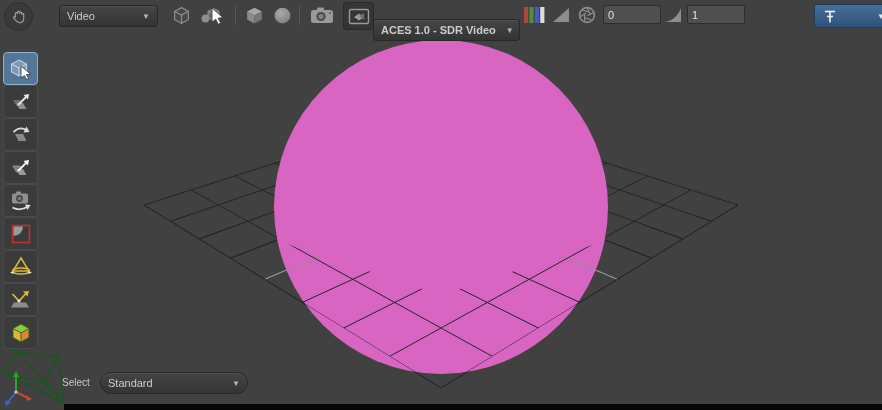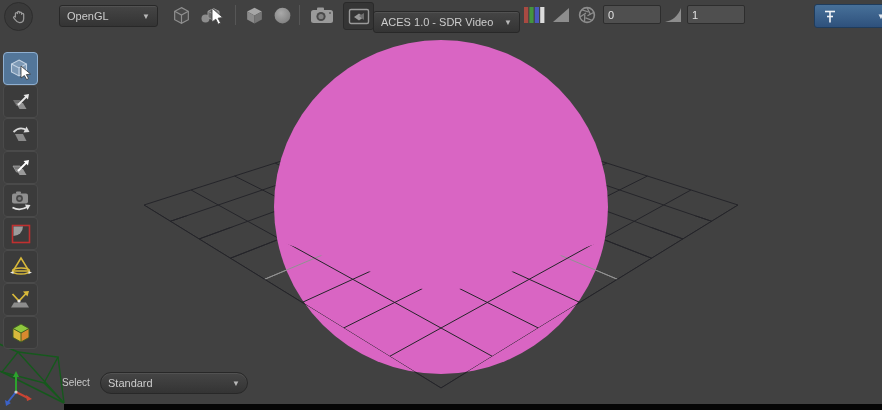--- a/index.html
+++ b/index.html
@@ -114,21 +114,21 @@
 
   <div class="toolbar">
 
     <div class="round-btn">
       <svg width="18" height="18" viewBox="0 0 20 20">
         <path d="M6 10 V6.2 a1.15 1.15 0 0 1 2.3 0 V5 a1.15 1.15 0 0 1 2.3 0 v.6 a1.15 1.15 0 0 1 2.3 0 V7 a1.15 1.15 0 0 1 2.3 0 v4.6 c0 2.9-2 4.6-4.6 4.6 -2.3 0-3.5-1-4.7-3.1 L4.1 10.9 c-.6-1 .9-2 1.6-1.1 z" fill="none" stroke="#9a9a9a" stroke-width="1.4" stroke-linejoin="round"></path>
       </svg>
     </div>
 
     <div class="dropdown" style="left:59px;top:5px;width:83px;">
-      <span class="dd-label">OpenGL</span>
+      <span class="dd-label">Video</span>
       <span class="dd-arrow">▼</span>
     </div>
 
     <div class="icon-btn" style="left:168px;">
       <svg width="21" height="21" viewBox="0 0 20 20">
         <g stroke="#8f8f8f" fill="#55555566" stroke-width="1.1">
           <polygon points="10,2.5 16.5,6 16.5,14 10,17.5 3.5,14 3.5,6"></polygon>
           <path d="M3.5 6 L10 9.5 L16.5 6 M10 9.5 V17.5" fill="none"></path>
         </g>
       </svg>
@@ -173,21 +173,21 @@
     </div>
 
     <div class="icon-btn pressed" style="left:343px;width:29px;">
       <svg width="22" height="19" viewBox="0 0 22 19">
         <rect x="1.5" y="2.5" width="19" height="14" rx="1.5" fill="none" stroke="#9a9a9a" stroke-width="1.4"></rect>
         <polygon points="6,10 11,6.5 16,10 11,13.5" fill="#9a9a9a"></polygon>
         <polygon points="11,9 16,6 16,13" fill="#6f6f6f"></polygon>
       </svg>
     </div>
 
-    <div class="dropdown" style="left:373px;top:11px;width:131px;">
+    <div class="dropdown" style="left:373px;top:19px;width:131px;font-weight:bold;">
       <span class="dd-label">ACES 1.0 - SDR Video</span>
       <span class="dd-arrow">▼</span>
     </div>
 
     <div class="icon-btn" style="left:521px;width:26px;">
       <svg width="22" height="20" viewBox="0 0 22 20">
         <rect x="1" y="2" width="4.2" height="16" fill="#a84a42"></rect>
         <rect x="6.4" y="2" width="4.2" height="16" fill="#44953f"></rect>
         <rect x="11.8" y="2" width="4.2" height="16" fill="#4958bd"></rect>
         <rect x="17.2" y="2" width="4.2" height="16" fill="#dcdcdc"></rect>

